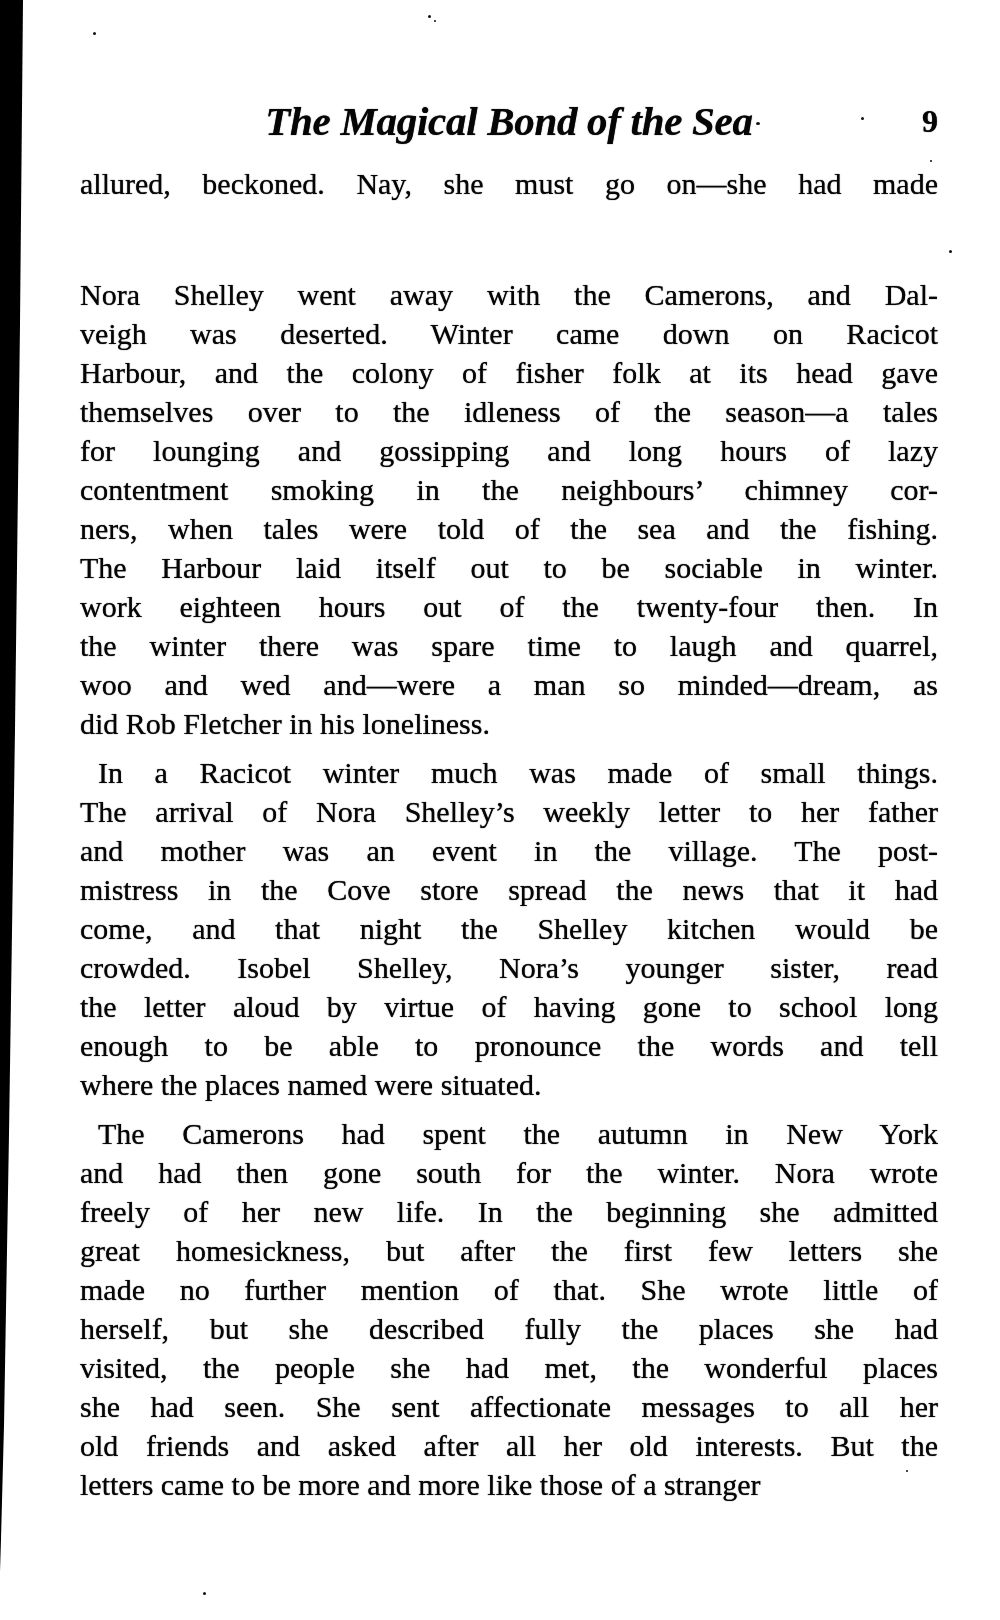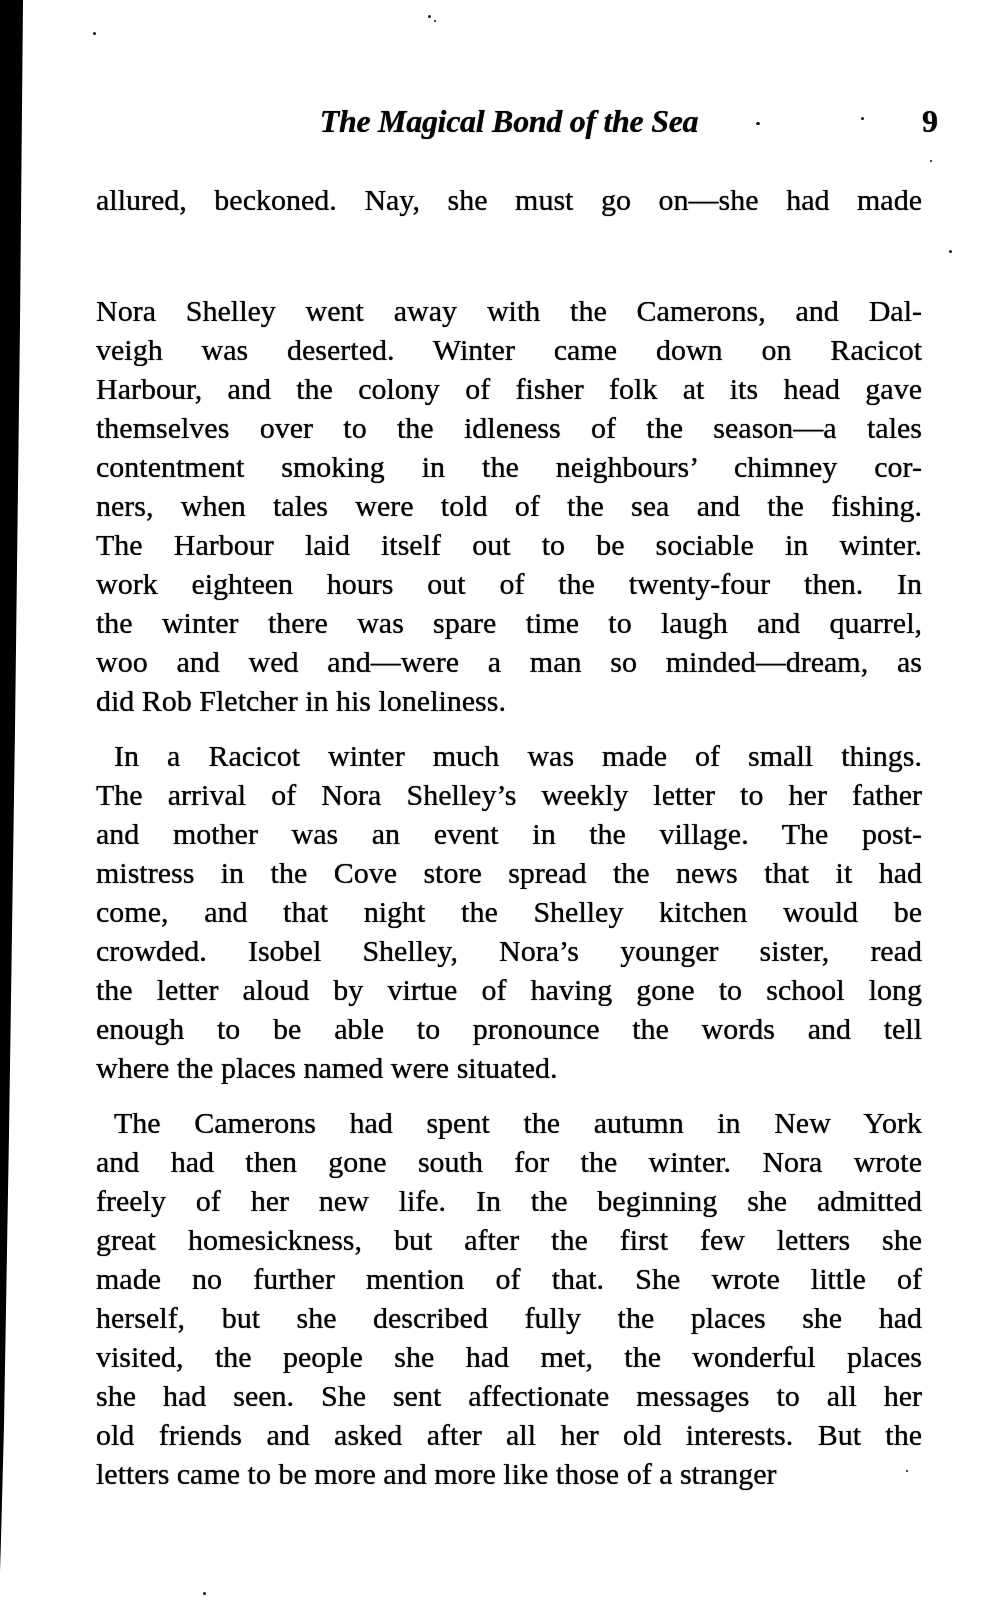--- a/index.html
+++ b/index.html
@@ -28,42 +28,42 @@
   .header {
     position: absolute;
     left: 80px; top: 100px;
     width: 858px; height: 42px;
   }
   .running-title {
     display: block;
     text-align: center;
     font-style: italic;
     font-weight: bold;
-    font-size: 32px;
+    font-size: 41px;
     line-height: 42px;
     letter-spacing: -0.3px;
     text-shadow: 0 0 1px rgba(0,0,0,0.85);
   }
   .page-number {
     position: absolute;
     right: 0; top: 0;
     font-size: 32px;
     font-weight: bold;
     line-height: 42px;
     text-shadow: 0 0 1px rgba(0,0,0,0.85);
   }
   .body-text {
     position: absolute;
     left: 80px; top: 164px;
     width: 858px;
     font-size: 30px;
     line-height: 39px;
     text-shadow: 0 0 1px rgba(0,0,0,0.9);
   }
-  .para { margin: 16px; }
+  .para { margin: 0; }
   .para + .para { margin-top: 10px; }
   .para.section-break { margin-top: 72px; }
   .line {
     text-align: justify;
     text-align-last: justify;
     white-space: normal;
   }
   .line.last { text-align-last: left; }
   .line.indent { text-indent: 18px; }
 </style>
@@ -91,20 +91,21 @@
 
   <div class="body-text">
       <div class="para">
         <div class="line">allured, beckoned. Nay, she must go on—she had made</div>
       </div>
       <div class="para section-break">
         <div class="line">Nora Shelley went away with the Camerons, and Dal-</div>
         <div class="line">veigh was deserted. Winter came down on Racicot</div>
         <div class="line">Harbour, and the colony of fisher folk at its head gave</div>
         <div class="line">themselves over to the idleness of the season—a tales</div>
+        <div class="line">for lounging and gossipping and long hours of lazy</div>
         <div class="line">contentment smoking in the neighbours’ chimney cor-</div>
         <div class="line">ners, when tales were told of the sea and the fishing.</div>
         <div class="line">The Harbour laid itself out to be sociable in winter.</div>
         <div class="line">work eighteen hours out of the twenty-four then. In</div>
         <div class="line">the winter there was spare time to laugh and quarrel,</div>
         <div class="line">woo and wed and—were a man so minded—dream, as</div>
         <div class="line last">did Rob Fletcher in his loneliness.</div>
       </div>
       <div class="para">
         <div class="line indent">In a Racicot winter much was made of small things.</div>

